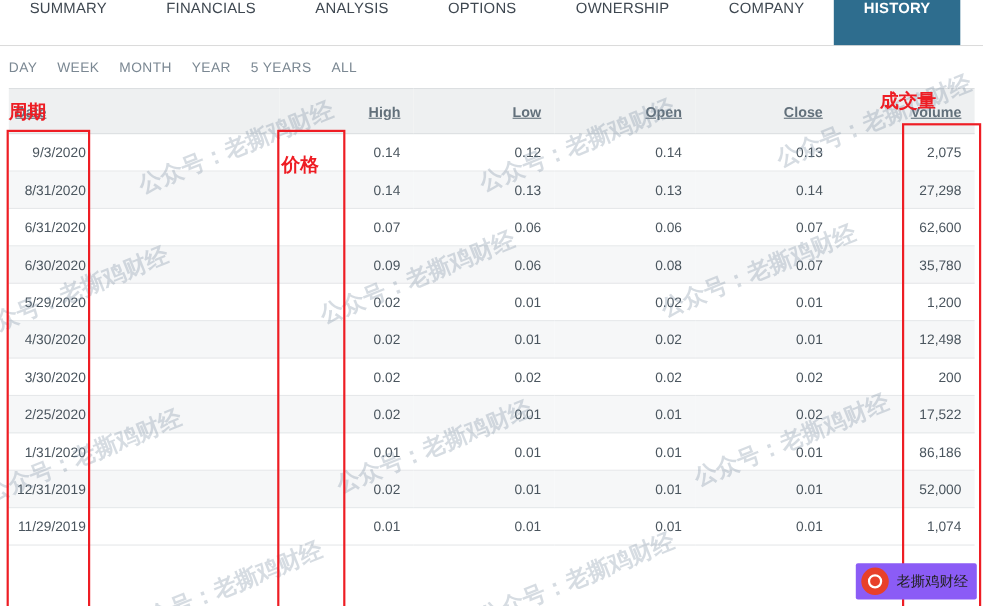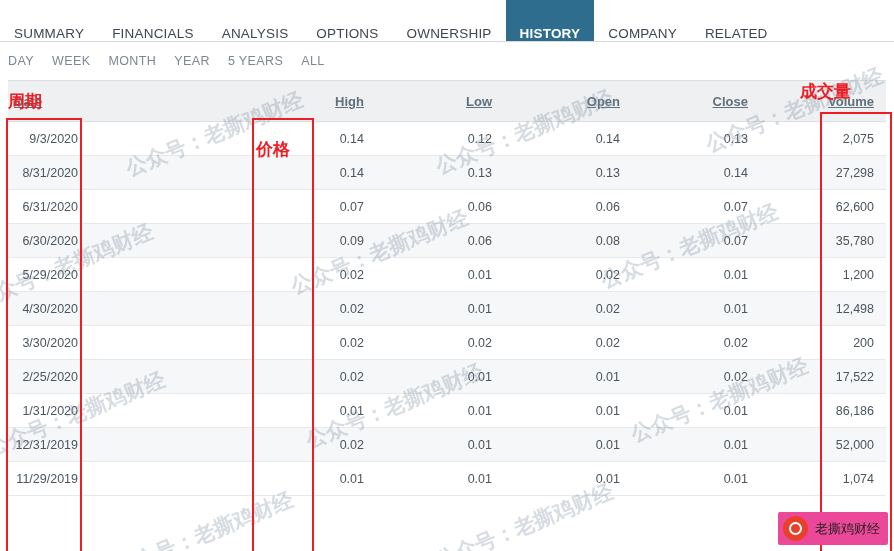--- a/index.html
+++ b/index.html
@@ -18,22 +18,22 @@
   
   .navbar {
     display: flex;
     align-items: stretch;
     height: 41px;
     background: #ffffff;
     border-bottom: 1px solid #d8d8d8;
   }
   .nav-tab {
     display: flex;
-    align-items: flex-end;
-    padding: 0 14px;
+    align-items: flex-start;
+    padding: 0 27px;
     font-size: 13.5px;
     letter-spacing: 0.2px;
     color: #3e4750;
     white-space: nowrap;
     cursor: pointer;
   }
   .nav-tab.active {
     background: #2e6d8e;
     color: #ffffff;
     font-weight: bold;
@@ -128,21 +128,21 @@
   }
 
   
   .badge {
     position: absolute;
     right: 6px;
     bottom: 6px;
     display: flex;
     align-items: center;
     gap: 7px;
-    background: #ec4899;
+    background: #8b5cf6;
     padding: 4px 8px 4px 5px;
     border-radius: 2px;
   }
   .badge-logo {
     width: 25px;
     height: 25px;
     border-radius: 50%;
     background: #e8402a;
     position: relative;
     flex: none;
@@ -175,25 +175,25 @@
     </div>
   <div class="nav-tab">
       <span>ANALYSIS</span>
     </div>
   <div class="nav-tab">
       <span>OPTIONS</span>
     </div>
   <div class="nav-tab">
       <span>OWNERSHIP</span>
     </div>
+  <div class="nav-tab">
+      <span>COMPANY</span>
+    </div>
   <div class="nav-tab active">
       <span>HISTORY</span>
-    </div>
-  <div class="nav-tab">
-      <span>COMPANY</span>
     </div>
   <div class="nav-tab">
       <span>RELATED</span>
     </div>
 </div>
 
 <div class="period-bar">
   <div class="period-item"><span>DAY</span></div>
   <div class="period-item"><span>WEEK</span></div>
   <div class="period-item"><span>MONTH</span></div>

